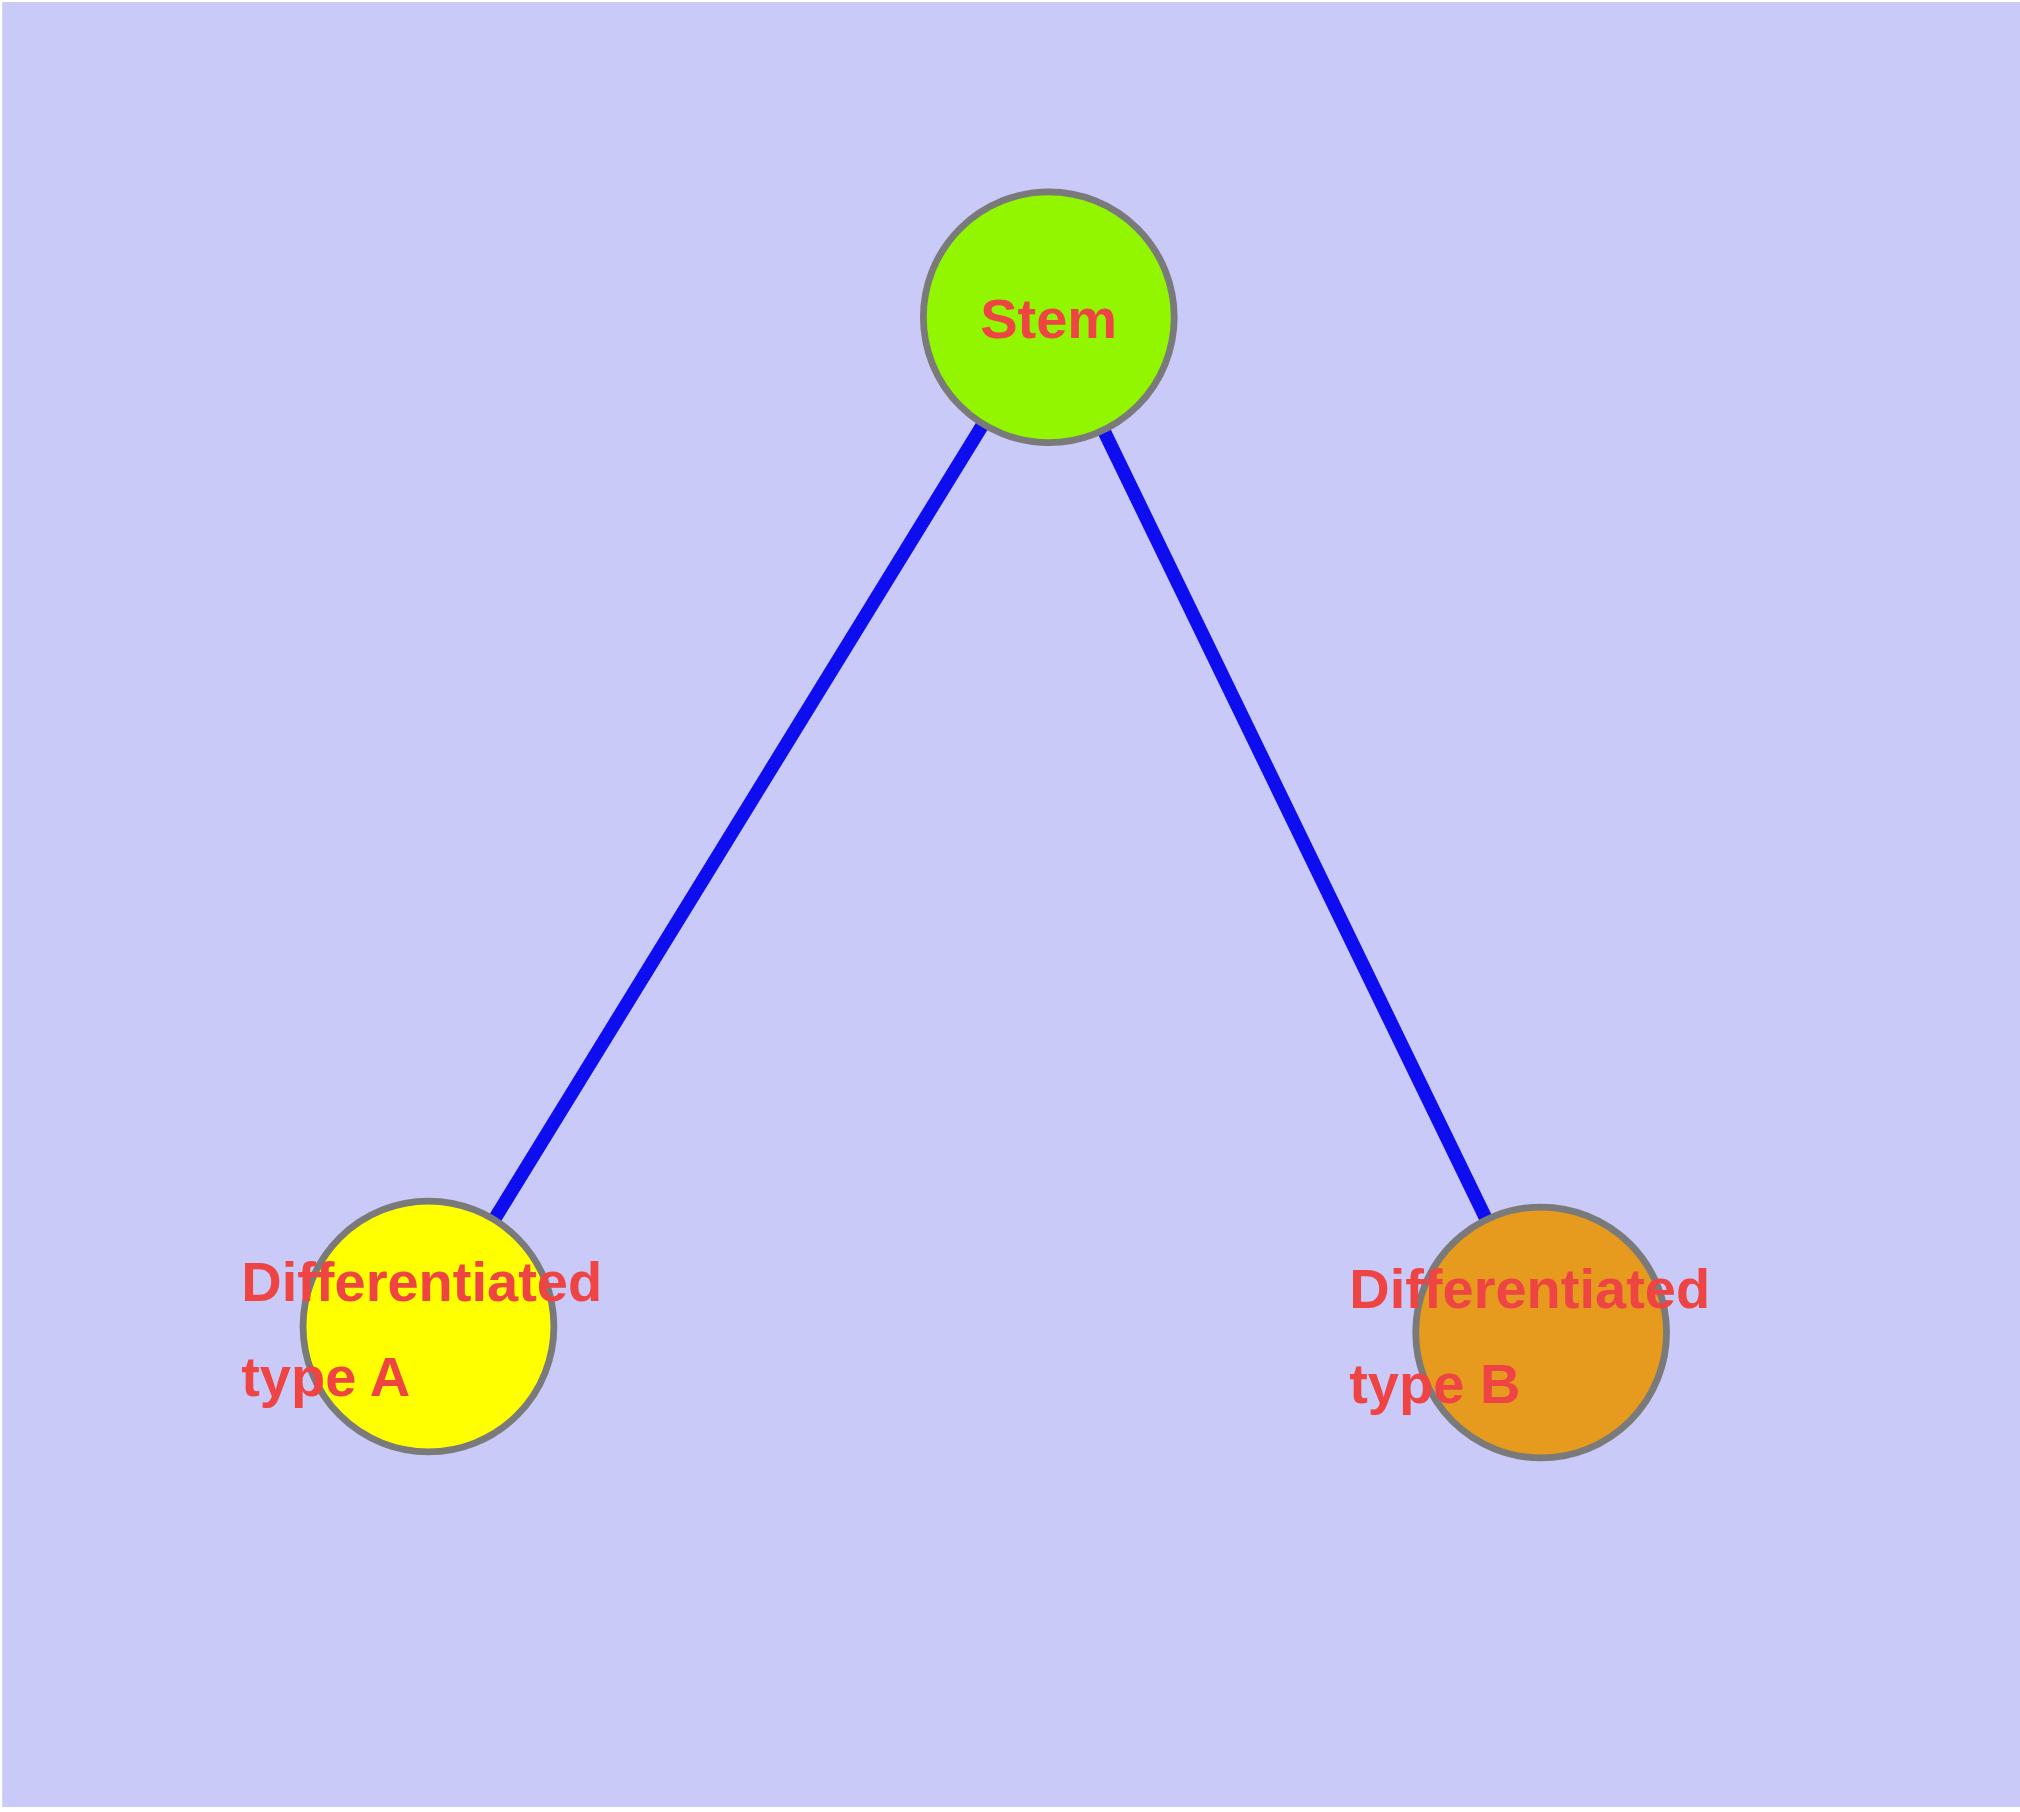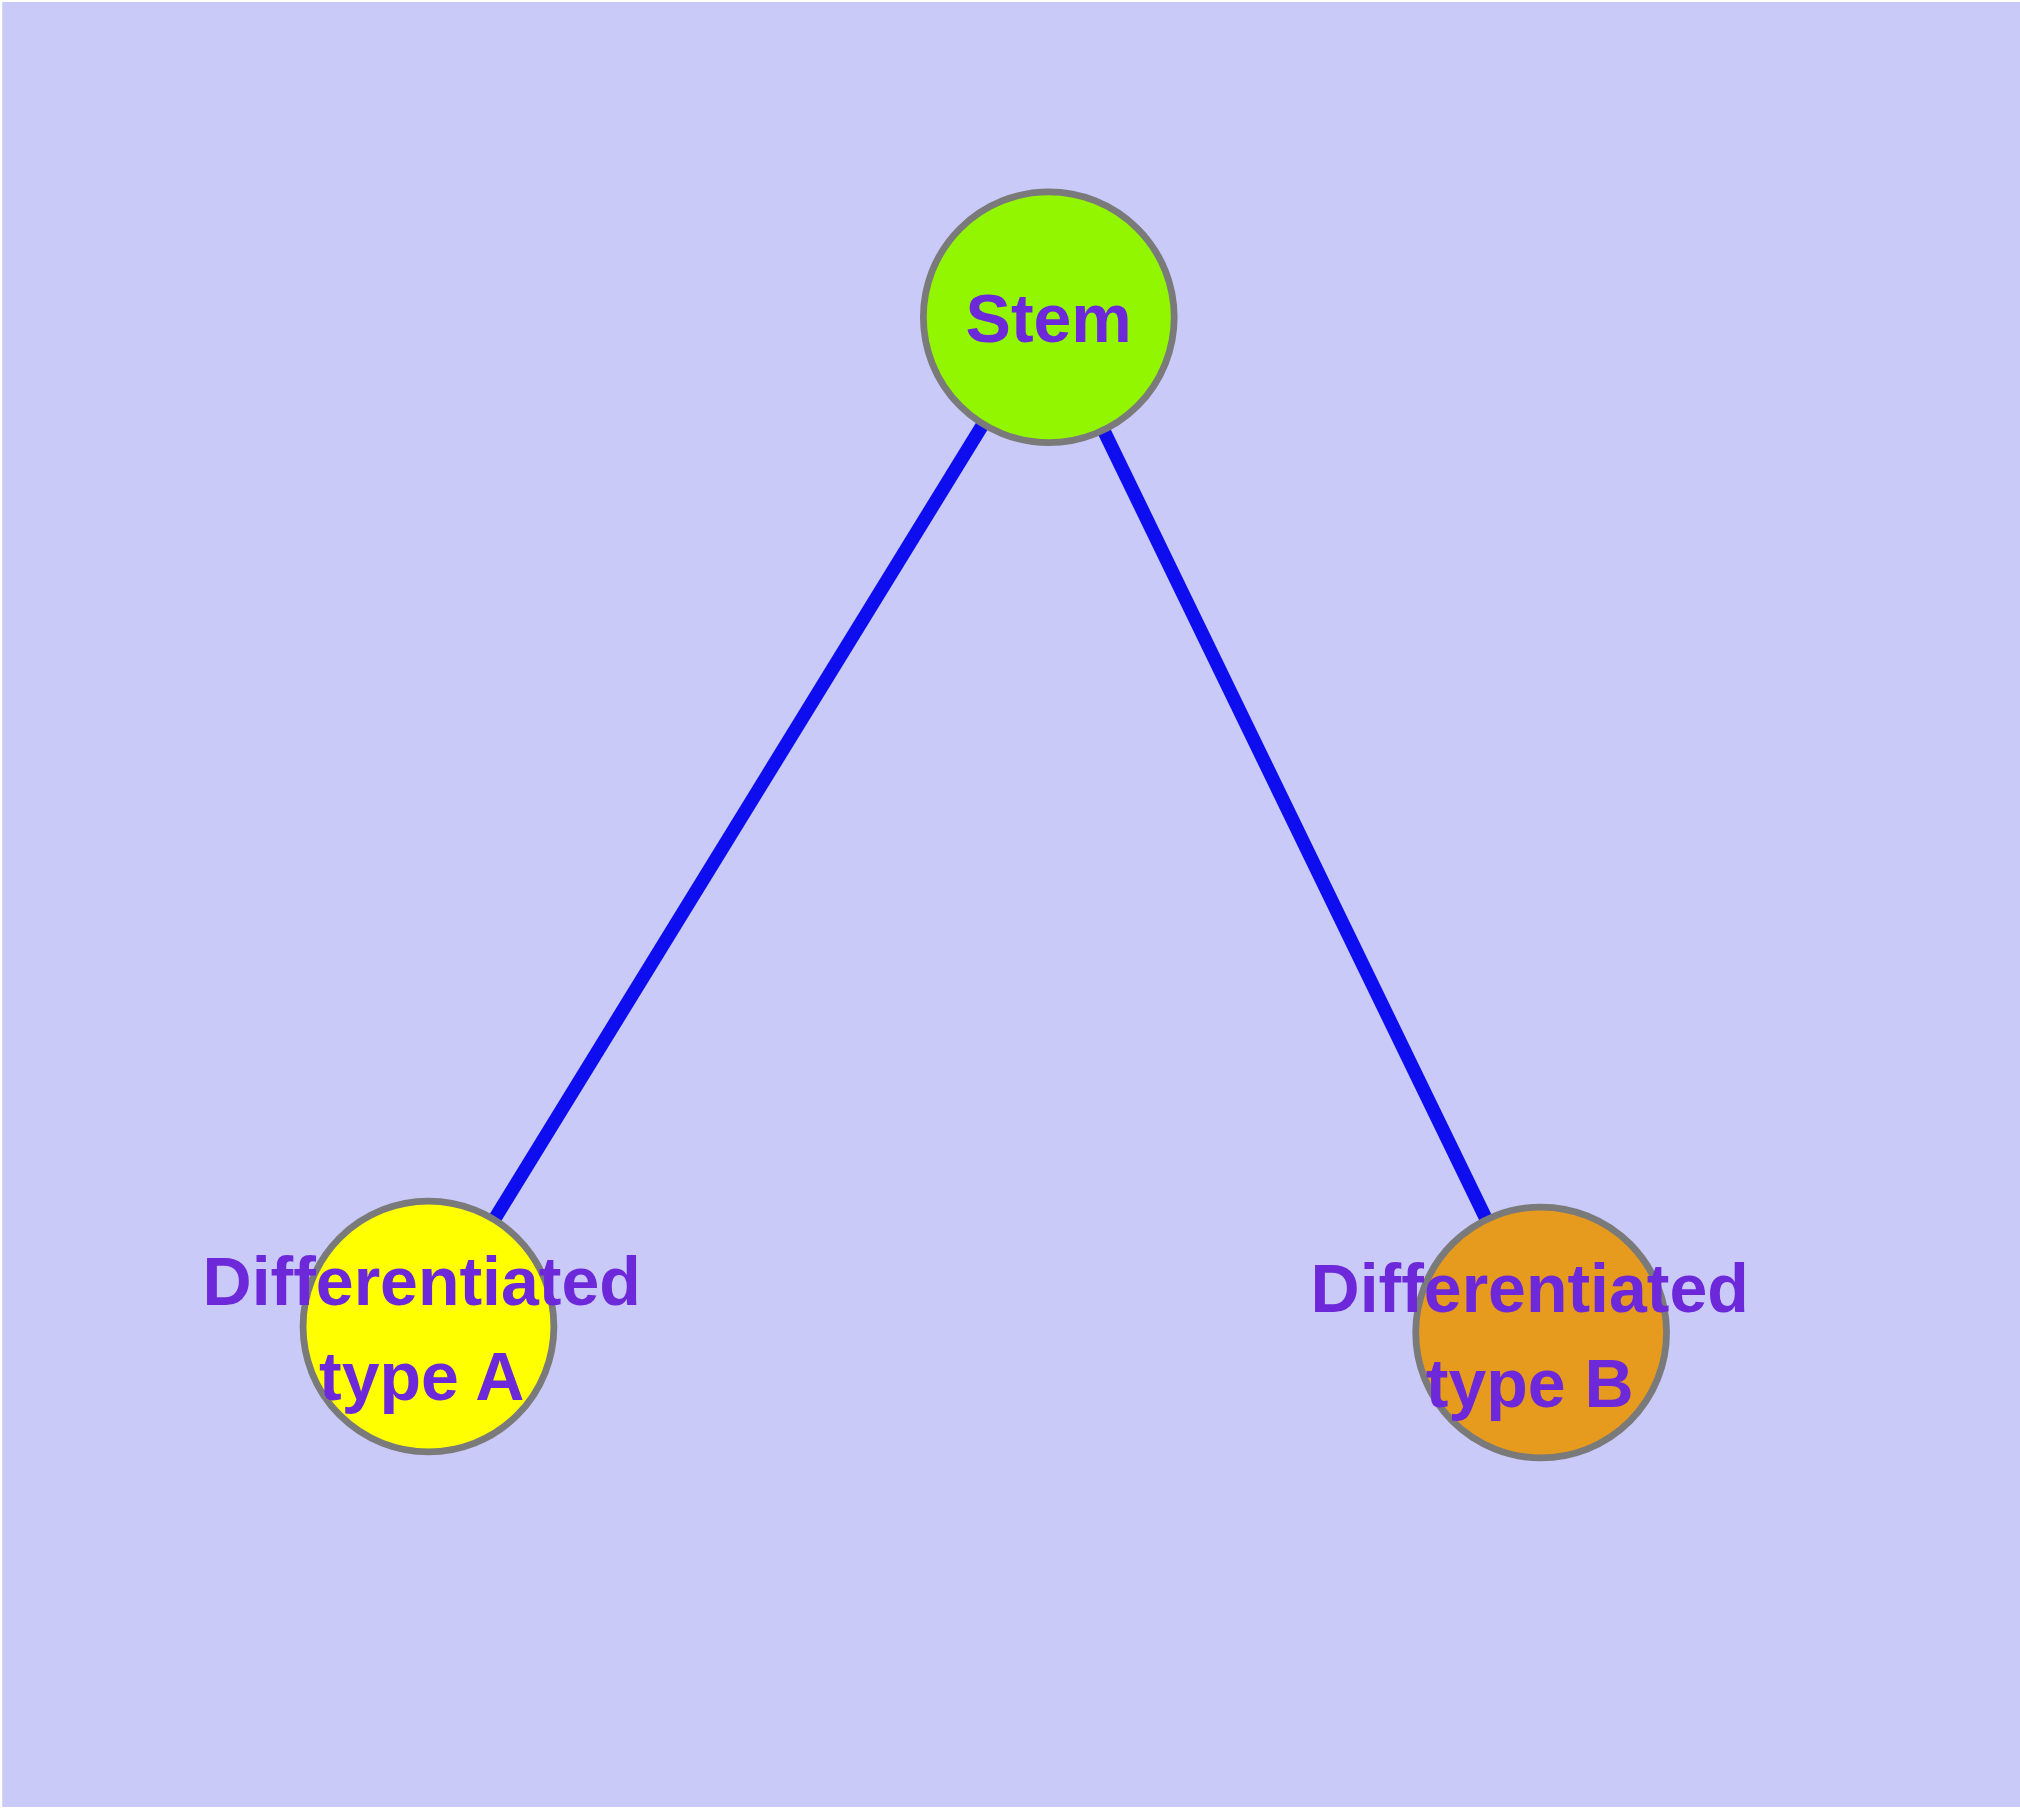--- a/index.html
+++ b/index.html
@@ -20,25 +20,24 @@
   }
   .canvas svg {
     position: absolute;
     left: 0;
     top: 0;
     display: block;
   }
   .node-label {
     position: absolute;
     transform: translate(-50%, -50%);
-    font-size: 68px;
+    font-size: 56px;
     font-weight: bold;
     line-height: 95px;
-    color: #6d28d9;
-    text-align: center;
+    color: #ef4444;
     white-space: pre-line;
     letter-spacing: 0;
   }
 </style>
 </head>
 <body>
 
 <div class="canvas">
   <svg width="2019" height="1805" viewBox="0 0 2382 2130">
     <rect x="0" y="0" width="2382" height="2130" fill="#CACAF9"></rect>

